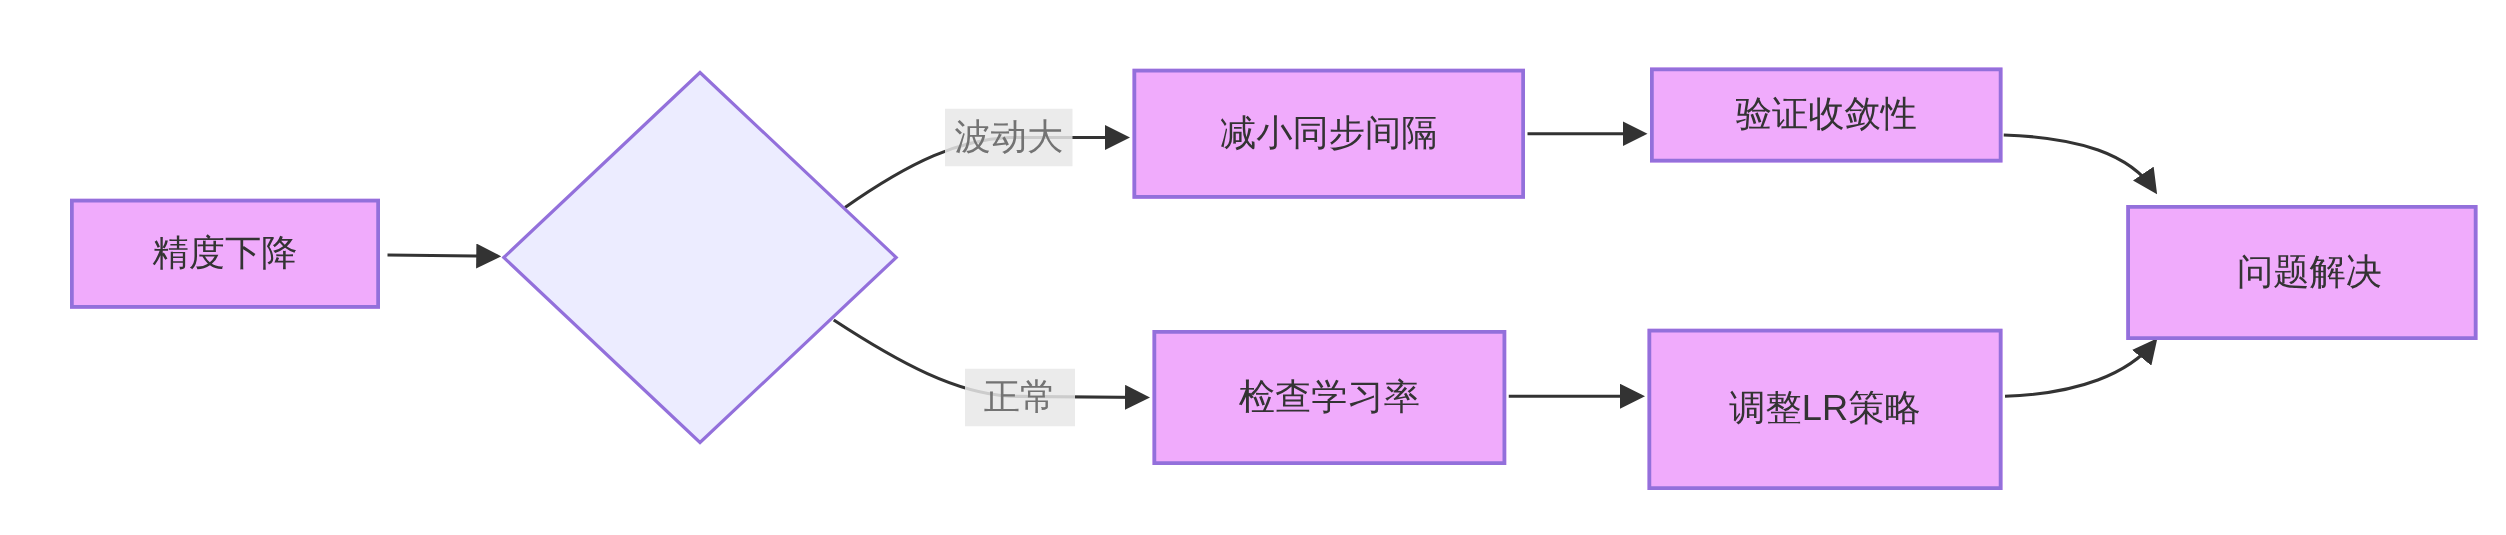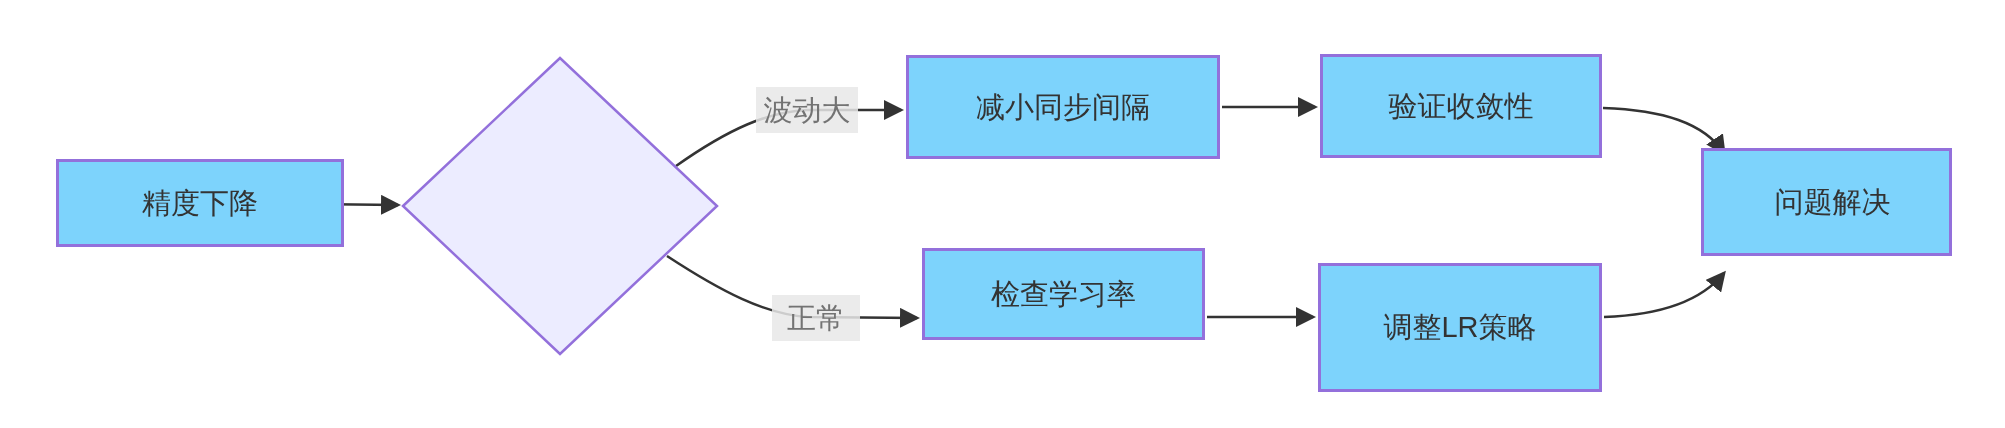--- a/index.html
+++ b/index.html
@@ -17,21 +17,21 @@
   }
   .edges-layer {
     position: absolute;
     left: 0; top: 0;
     width: 2005px;
     height: 428px;
   }
   .node {
     position: absolute;
     box-sizing: border-box;
-    background: #7dd3fc;
+    background: #f0abfc;
     border: 3px solid #9370DB;
     color: #333333;
     font-size: 29px;
     line-height: 1.2;
     display: flex;
     align-items: center;
     justify-content: center;
     text-align: center;
     white-space: nowrap;
   }
@@ -53,26 +53,26 @@
     color: #737373;
     font-size: 29px;
     line-height: 1.2;
     padding: 4px 6px;
     display: flex;
     align-items: center;
     justify-content: center;
     white-space: nowrap;
   }
   
-  .node-start     { left: 56px;   top: 159px; width: 288px; height: 88px; }
+  .node-start     { left: 56px;   top: 159px; width: 248px; height: 88px; }
   .node-reduce    { left: 906px;  top: 55px;  width: 314px; height: 104px; }
-  .node-verify    { left: 1320px; top: 54px;  width: 282px; height: 104px; }
-  .node-checklr   { left: 922px;  top: 248px; width: 283px; height: 92px; text-align: right; }
+  .node-verify    { left: 1320px; top: 54px;  width: 282px; height: 76px; }
+  .node-checklr   { left: 922px;  top: 264px; width: 283px; height: 108px; text-align: right; }
   .node-adjustlr  { left: 1318px; top: 263px; width: 284px; height: 129px; }
-  .node-solved    { left: 1701px; top: 148px; width: 251px; height: 108px; padding-left: 12px; }
+  .node-solved    { left: 1701px; top: 164px; width: 281px; height: 108px; padding-left: 12px; }
   .label-decision { left: 420px;  top: 186px; width: 280px; height: 40px; }
   .edge-label-fluct  { left: 756px; top: 87px;  width: 102px; height: 46px; box-sizing: border-box; }
   .edge-label-normal { left: 772px; top: 295px; width: 88px;  height: 46px; box-sizing: border-box; }
 </style>
 </head>
 <body>
 
 <div class="canvas">
 
   <svg class="edges-layer" width="2005" height="428" viewBox="0 0 2005 428" xmlns="http://www.w3.org/2000/svg">

